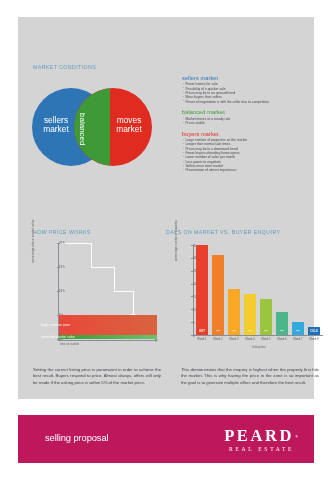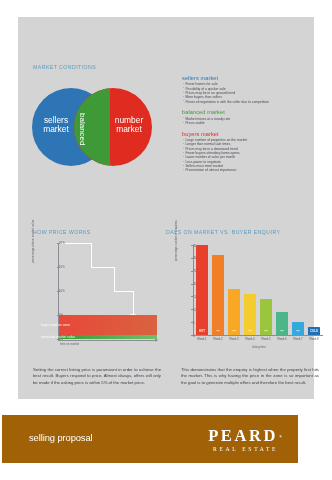--- a/index.html
+++ b/index.html
@@ -148,22 +148,22 @@
   
   .para {
     position: absolute; font-size: 4.25px; line-height: 6.4px;
     color: #3f4048; text-align: justify;
   }
   #paragraph-left  { left: 15px; top: 350px; width: 128px; }
   #paragraph-right { left: 163px; top: 350px; width: 138px; }
 
   
   .footer {
-    position: absolute; left: 2px; top: 415px;
-    width: 296px; height: 48px; background: #a16207;
+    position: absolute; left: 18px; top: 415px;
+    width: 296px; height: 48px; background: #be185d;
   }
   #footer-title {
     position: absolute; left: 27px; top: 17px;
     color: #ffffff; font-size: 9.4px; letter-spacing: -0.1px;
   }
   .brand { position: absolute; right: 18px; top: 12px; text-align: center; }
   #brand-name {
     color: #ffffff; font-family: "Liberation Serif", serif;
     font-size: 16.5px; letter-spacing: 2.6px; line-height: 17px;
     position: relative; padding-right: 2px; font-weight: bold;
@@ -190,21 +190,21 @@
 
     <div class="venn">
       <div class="circle c-sellers"></div>
       <div class="circle c-buyers"></div>
       <div class="lens"></div>
       <div class="venn-label sellers">
         <span>sellers</span><br>
         <span>market</span>
       </div>
       <div class="venn-label buyers">
-        <span>number</span><br>
+        <span>moves</span><br>
         <span>market</span>
       </div>
       <div class="venn-label balanced">balanced</div>
     </div>
 
     <div class="cond-col" id="conditions-column">
         <div class="cond-block">
           <div class="cond-head" style="color: rgb(46, 117, 182);">sellers market</div>
           <ul class="cond-list">
             <li>Fewer homes for sale</li>

